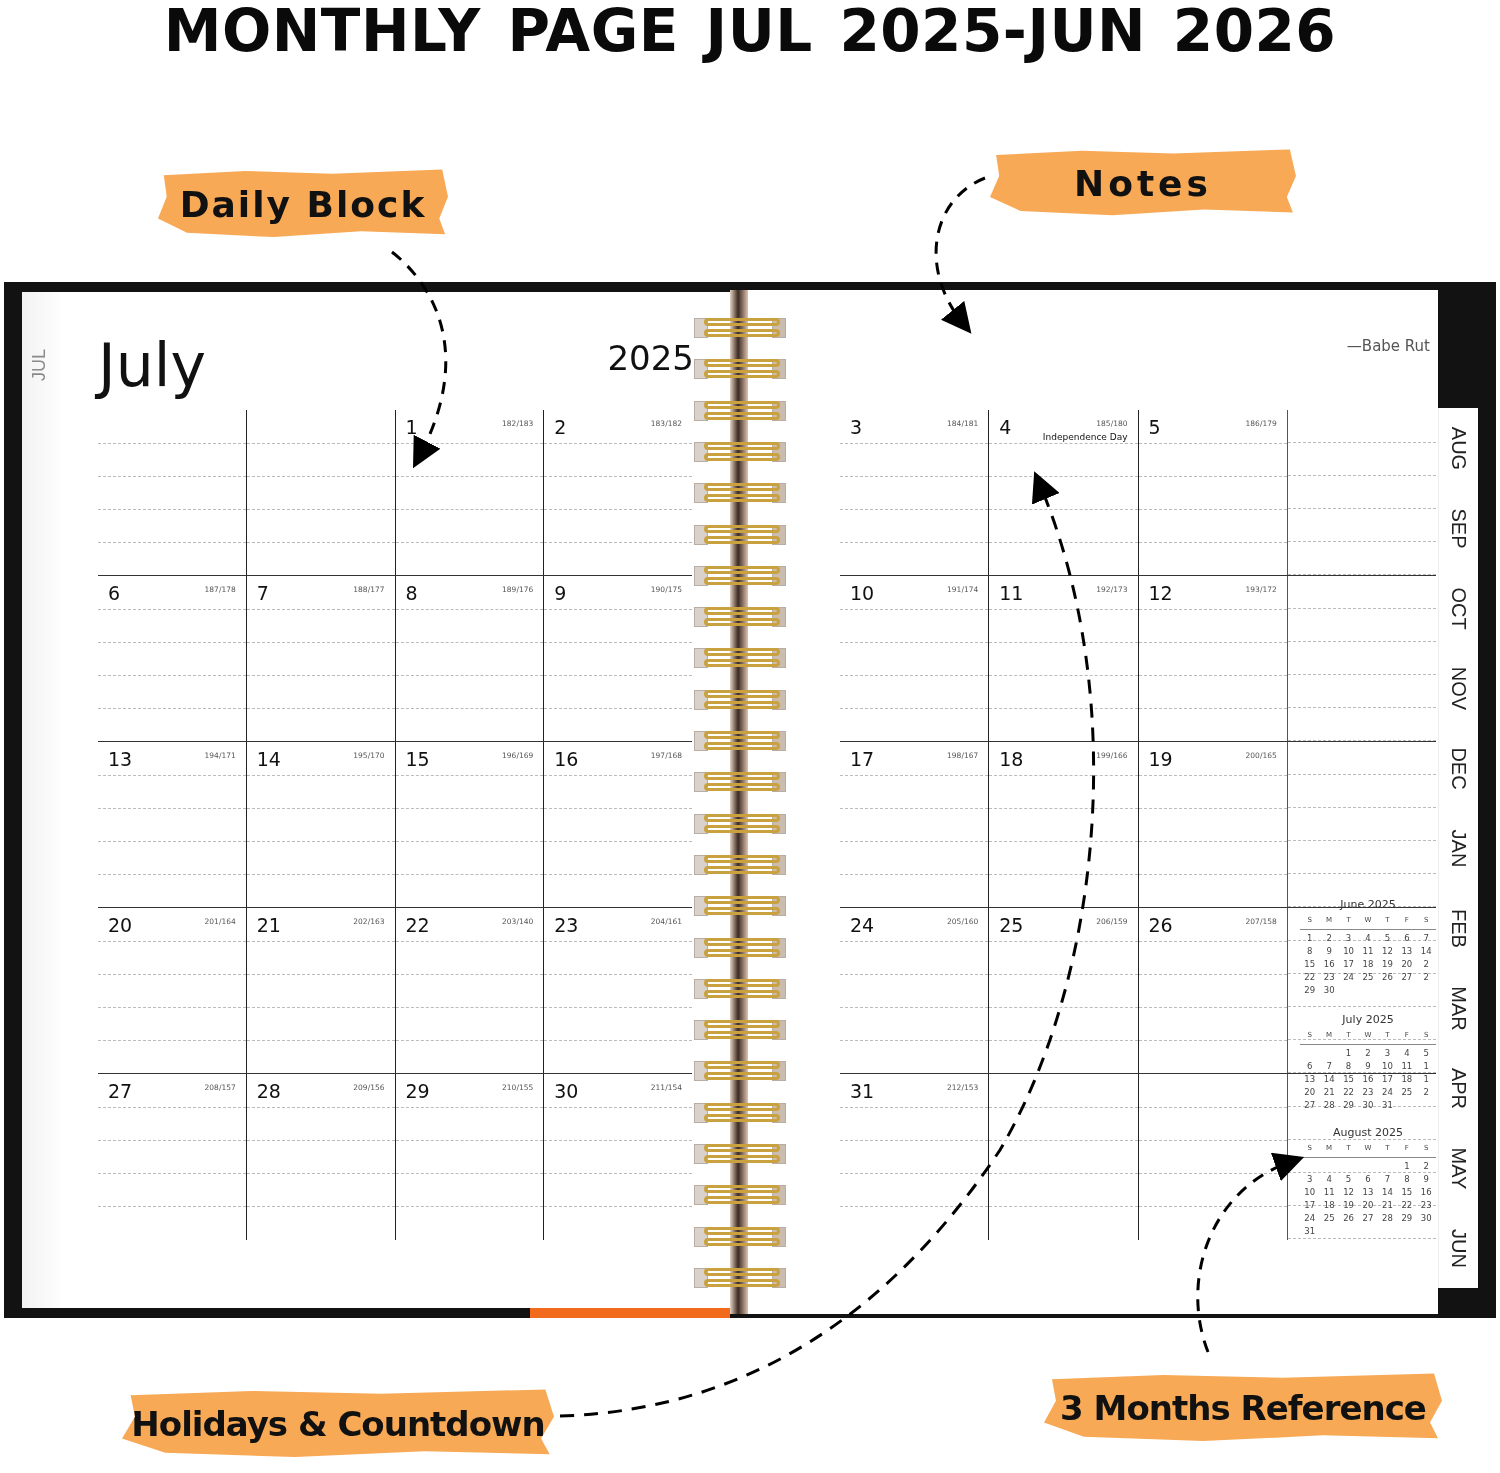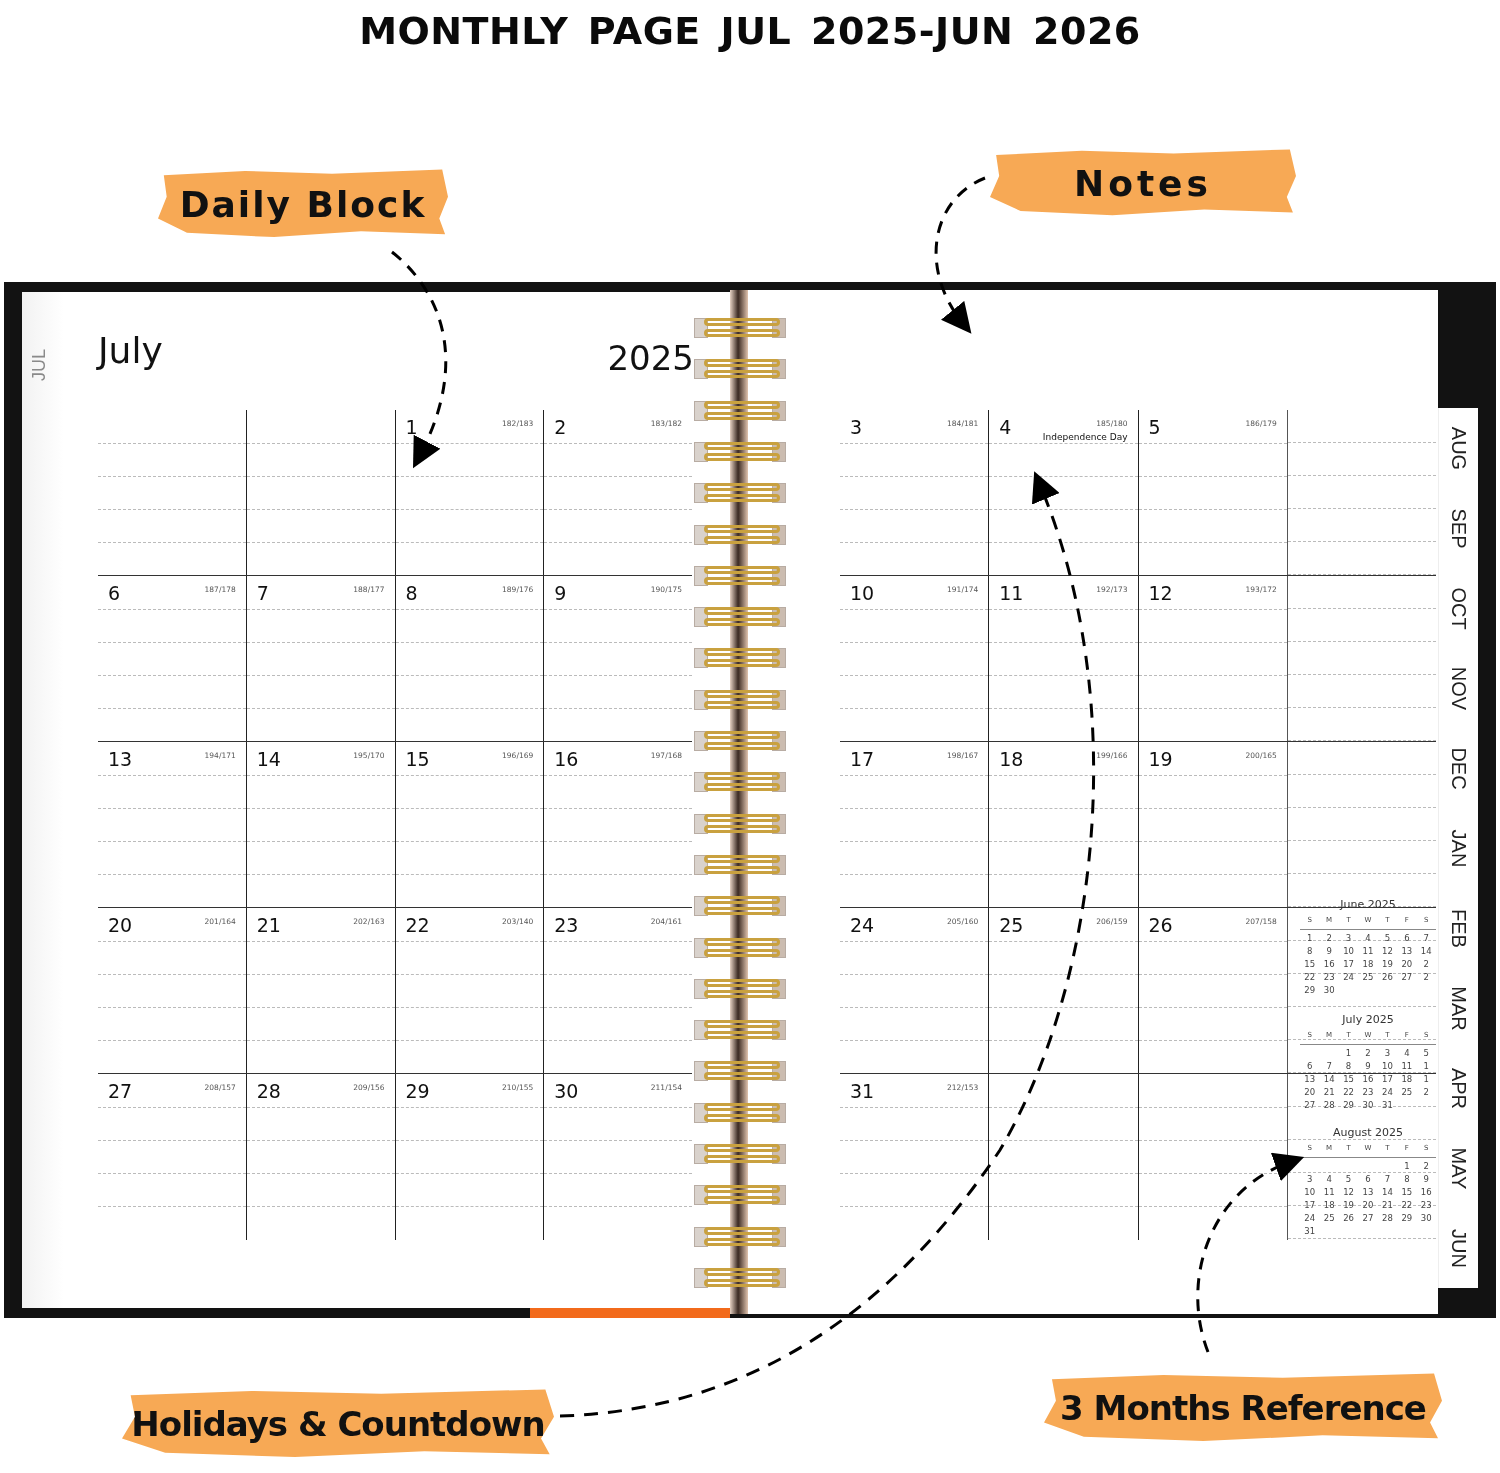--- a/index.html
+++ b/index.html
@@ -2,21 +2,21 @@
 <html><head>
 <meta charset="utf-8">
 <style>
   * { box-sizing: border-box; margin: 0; padding: 0; }
   html, body { width: 1500px; height: 1473px; background: #ffffff; overflow: hidden; }
   body { position: relative; font-family: "DejaVu Sans", sans-serif; color: #111; }
 
   .headline {
     position: absolute; left: 0; top: 0; width: 1500px; height: 70px;
     text-align: center; font-family: "DejaVu Sans", sans-serif; font-weight: bold;
-    font-size: 38px; letter-spacing: 0.5px; line-height: 62px; color: #0a0a0a;
+    font-size: 58px; letter-spacing: 0.5px; line-height: 62px; color: #0a0a0a;
     word-spacing: 6px;
   }
 
   
   .brush {
     position: absolute; background: #f7a955; color: #111;
     font-family: "DejaVu Sans", sans-serif; font-weight: bold;
     display: flex; align-items: center; justify-content: center;
     clip-path: polygon(2% 10%, 30% 4%, 60% 8%, 98% 2%, 100% 40%, 97% 70%, 99% 92%, 70% 88%, 40% 96%, 10% 90%, 0% 70%, 3% 40%);
   }
@@ -49,21 +49,21 @@
     background: linear-gradient(90deg, #e8d3c4, #3b2a22 45%, #e0c3ae);
   }
 
   .jul-tab {
     position: absolute; left: 26px; top: 340px; width: 26px; height: 50px;
     font-family: "Liberation Sans", sans-serif; font-size: 18px; color: #8a8a8a;
     transform: rotate(-90deg); transform-origin: center; display:flex; align-items:center; justify-content:center;
   }
 
   .month-title {
-    position: absolute; left: 98px; top: 330px; font-size: 36px; font-weight: normal;
+    position: absolute; left: 98px; top: 330px; font-size: 60px; font-weight: normal;
     font-family: "DejaVu Sans", sans-serif; color: #111;
   }
   .year-title {
     position: absolute; left: 600px; top: 338px; width: 94px; text-align: right; font-size: 34px;
     font-family: "DejaVu Sans", sans-serif; color: #111;
   }
 
   .quote {
     position: absolute; left: 900px; top: 334px; width: 530px; text-align: right;
     font-family: "DejaVu Sans", sans-serif; font-size: 15px; color: #555; line-height: 25px;
@@ -132,20 +132,21 @@
 <div class="page-left"></div>
 <div class="page-left-shade"></div>
 <div class="page-right"></div>
 <div class="spine"></div>
 
 <div class="jul-tab">JUL</div>
 <div class="month-title">July</div>
 <div class="year-title">2025</div>
 
 <div class="quote">
+  <div>—Babe Rut</div>
 </div>
 
 <div class="grid grid-left">
   <div class="weeks" id="left-weeks">
       <div class="week">
         <div class="cell">
           <div class="lines">
             <div class="line" style="top: 33px;"></div>
             <div class="line" style="top: 66px;"></div>
             <div class="line" style="top: 99px;"></div>

